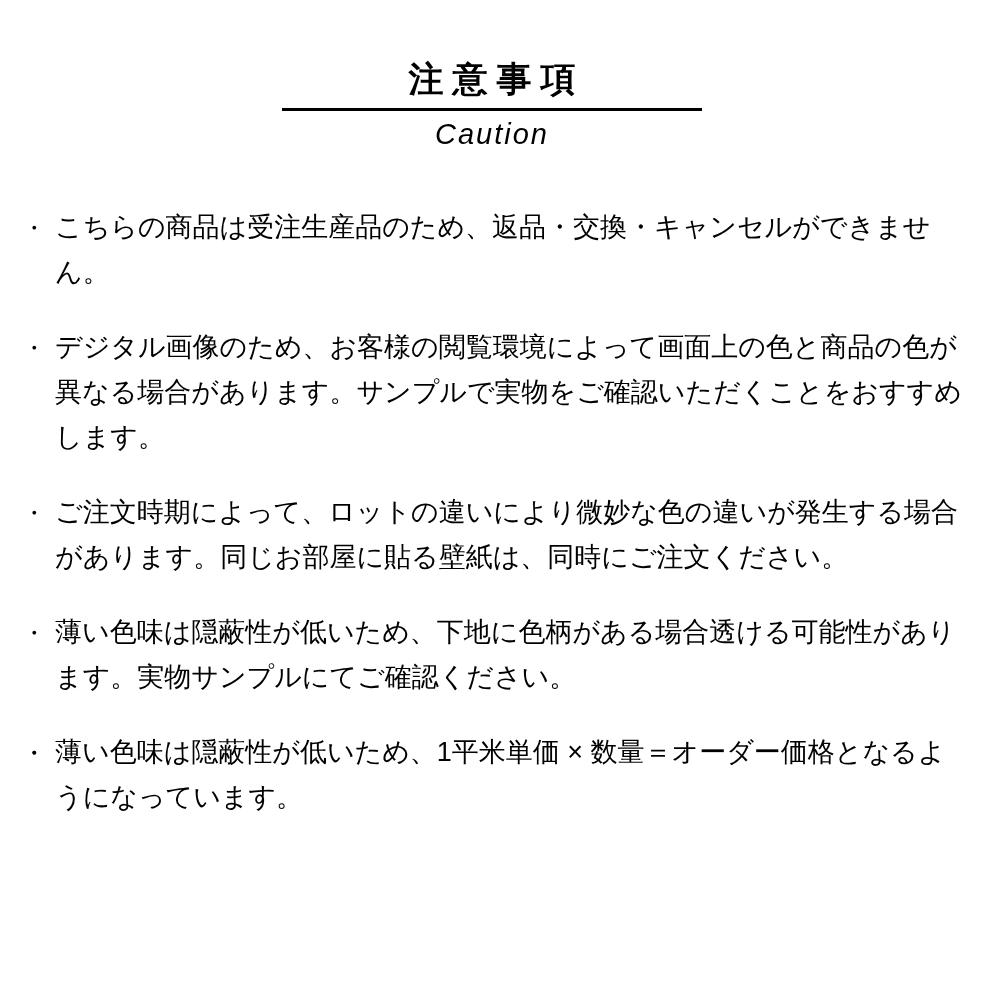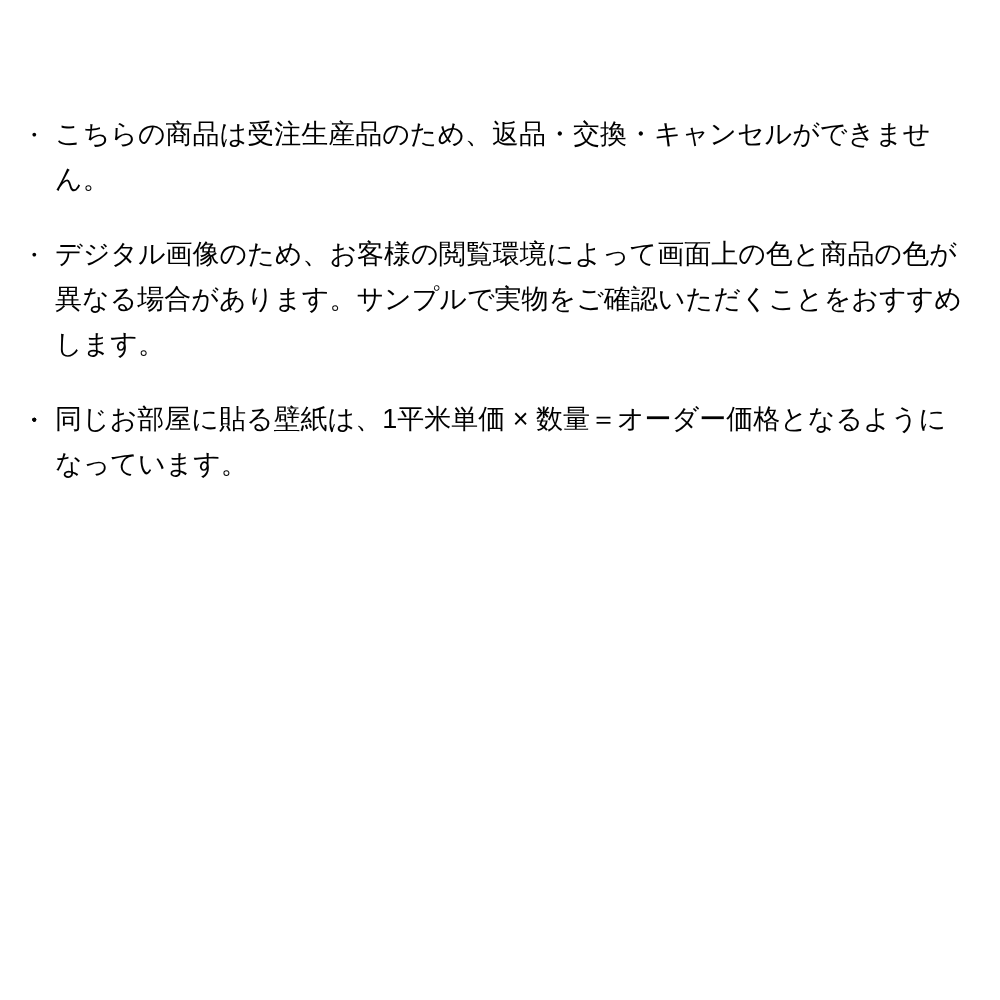--- a/index.html
+++ b/index.html
@@ -60,38 +60,45 @@
     top: 0;
     font-size: 24px;
     line-height: 45px;
   }
 </style>
 </head>
 <body>
 
 <div class="page">
 
+  <div class="header">
+    <div class="page-title">注意事項</div>
+    <div class="title-divider"></div>
+    <div class="page-subtitle">Caution</div>
+  </div>
 
   <ul class="caution-list">
     <li class="caution-item">
       <span class="bullet">・</span>
       <span class="item-text">こちらの商品は受注生産品のため、返品・交換・キャンセルができません。</span>
     </li>
     <li class="caution-item">
       <span class="bullet">・</span>
       <span class="item-text">デジタル画像のため、お客様の閲覧環境によって画面上の色と商品の色が異なる場合があります。サンプルで実物をご確認いただくことをおすすめします。</span>
     </li>
     <li class="caution-item">
       <span class="bullet">・</span>
+      <span class="item-text">ご注文時期によって、ロットの違いにより微妙な色の違いが発生する場合があります。同じお部屋に貼る壁紙は、同時にご注文ください。</span>
+    </li>
+    <li class="caution-item">
+      <span class="bullet">・</span>
+      <span class="item-text">薄い色味は隠蔽性が低いため、下地に色柄がある場合透ける可能性があります。実物サンプルにてご確認ください。</span>
     </li>
     <li class="caution-item">
       <span class="bullet">・</span>
     </li>
     <li class="caution-item">
       <span class="bullet">・</span>
-    </li>
-    <li class="caution-item">
-      <span class="bullet">・</span>
-      <span class="item-text">同じお部屋に貼る壁紙は、1平米単価 × 数量＝オーダー価格となるようになっています。</span>
+      <span class="item-text">薄い色味は隠蔽性が低いため、1平米単価 × 数量＝オーダー価格となるようになっています。</span>
     </li>
   </ul>
 
 </div>
 
 </body></html>

